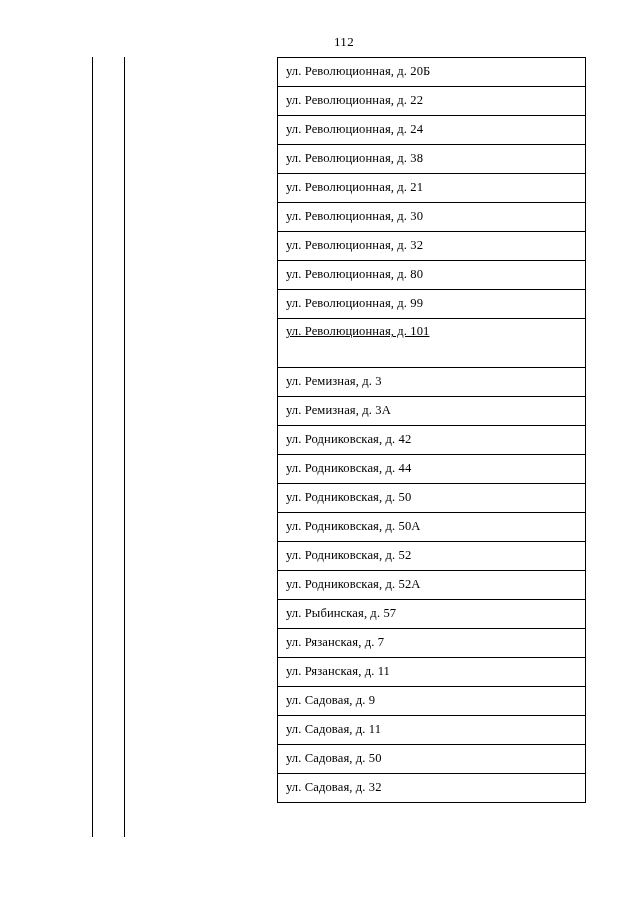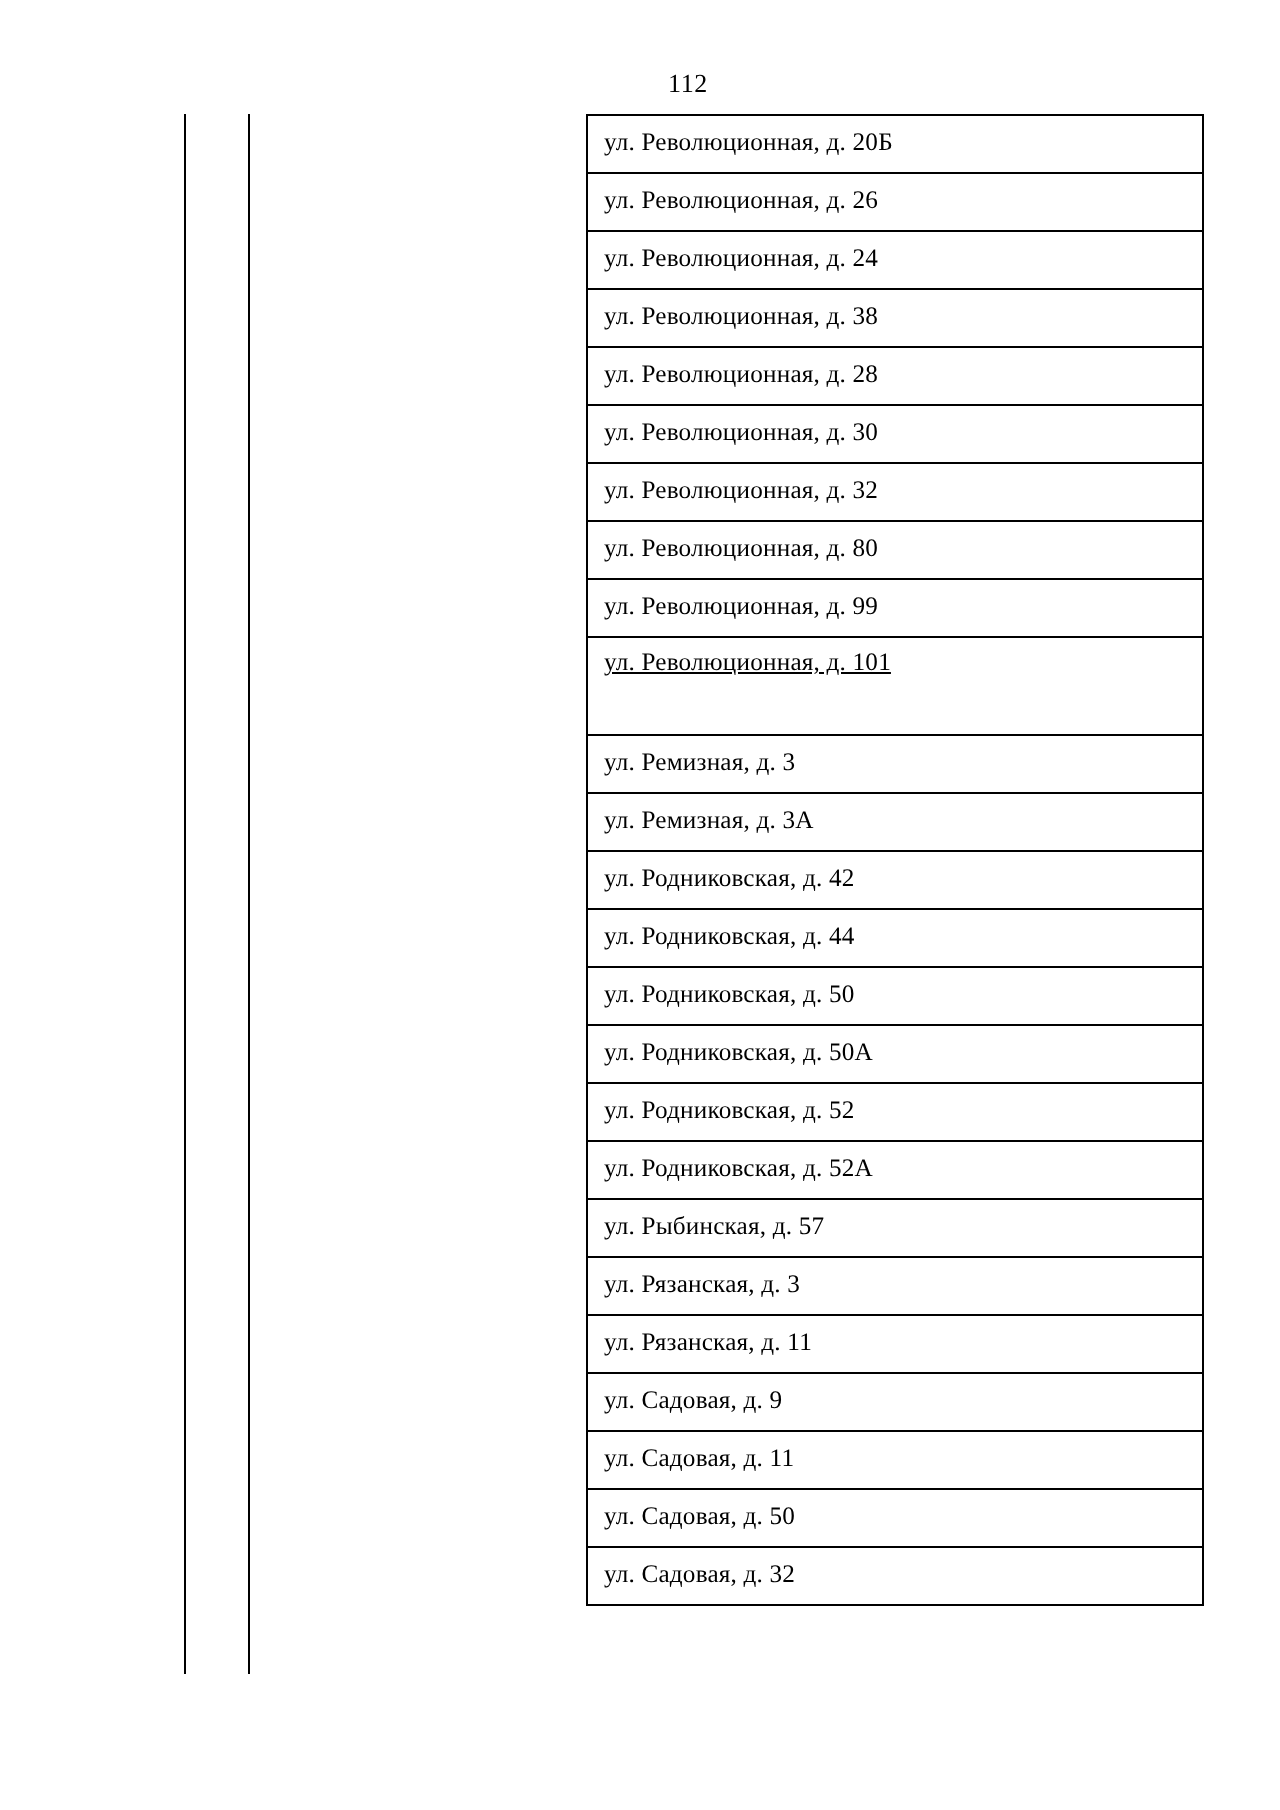--- a/index.html
+++ b/index.html
@@ -49,21 +49,20 @@
     position: absolute;
     top: 57px;
     left: 277px;
     width: 309px;
   }
 
   table.addr {
     border-collapse: collapse;
     width: 100%;
     table-layout: fixed;
-    margin-left: 16px;
   }
 
   table.addr td {
     border: 1.6px solid #000;
     padding: 5px 0 5px 8px;
     font-size: 12.6px;
     line-height: 1.25;
     height: 18px;
     vertical-align: middle;
     white-space: nowrap;
@@ -88,30 +87,30 @@
   <div class="vrule vrule-1"></div>
   <div class="vrule vrule-2"></div>
 
   <div class="table-wrap">
     <table class="addr">
       <tbody>
           <tr>
             <td>ул. Революционная, д. 20Б</td>
           </tr>
           <tr>
-            <td>ул. Революционная, д. 26</td>
+            <td>ул. Революционная, д. 22</td>
           </tr>
           <tr>
             <td>ул. Революционная, д. 24</td>
           </tr>
           <tr>
             <td>ул. Революционная, д. 38</td>
           </tr>
           <tr>
-            <td>ул. Революционная, д. 28</td>
+            <td>ул. Революционная, д. 21</td>
           </tr>
           <tr>
             <td>ул. Революционная, д. 30</td>
           </tr>
           <tr>
             <td>ул. Революционная, д. 32</td>
           </tr>
           <tr>
             <td>ул. Революционная, д. 80</td>
           </tr>
@@ -142,21 +141,21 @@
           <tr>
             <td>ул. Родниковская, д. 52</td>
           </tr>
           <tr>
             <td>ул. Родниковская, д. 52А</td>
           </tr>
           <tr>
             <td>ул. Рыбинская, д. 57</td>
           </tr>
           <tr>
-            <td>ул. Рязанская, д. 3</td>
+            <td>ул. Рязанская, д. 7</td>
           </tr>
           <tr>
             <td>ул. Рязанская, д. 11</td>
           </tr>
           <tr>
             <td>ул. Садовая, д. 9</td>
           </tr>
           <tr>
             <td>ул. Садовая, д. 11</td>
           </tr>

